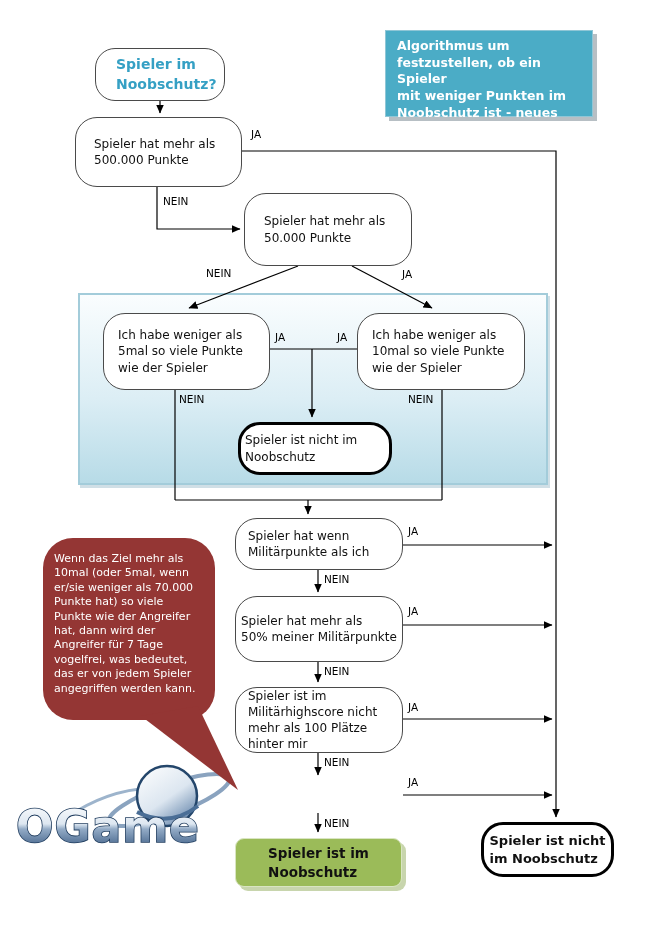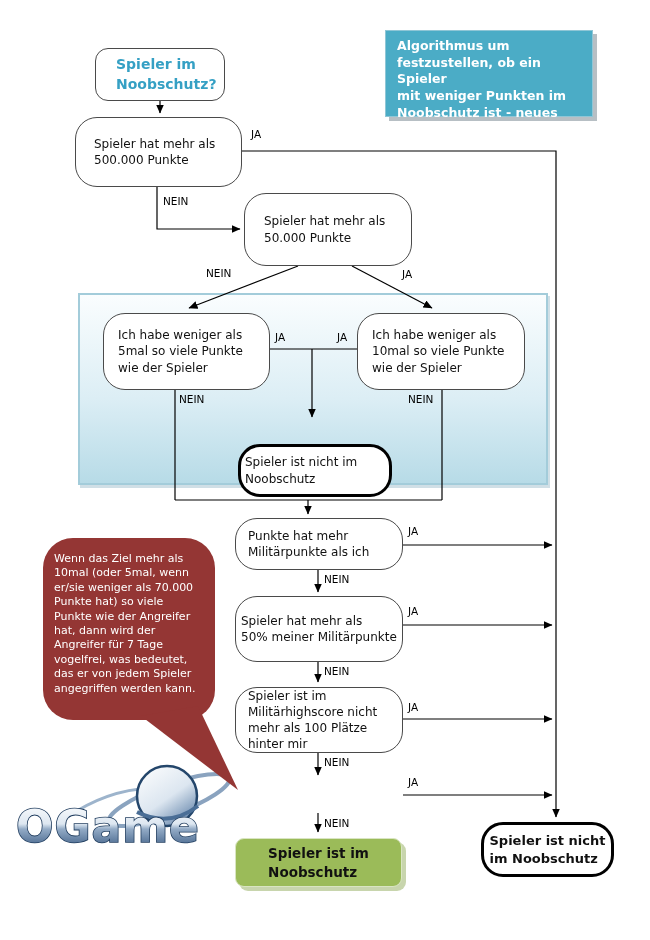--- a/index.html
+++ b/index.html
@@ -6,21 +6,21 @@
   .stage{position:relative;width:650px;height:940px;background:#fff;overflow:hidden;
          font-family:"DejaVu Sans","Liberation Sans",sans-serif;}
   .region{position:absolute;left:78px;top:293px;width:466px;height:188px;
           border:2px solid var(--regionBorder,#a3ccda);
           background:linear-gradient(to bottom,var(--regionTop,#fafdfe) 0%,#dceef5 55%,var(--regionBottom,#b7dbe7) 100%);
           box-shadow:2px 3px 0 rgba(150,185,200,.45);z-index:1;}
   svg.edges{position:absolute;left:0;top:0;z-index:2;}
   .node{position:absolute;display:flex;align-items:center;z-index:3;background:#fff;
         border:1.5px solid #4a4a4a;border-radius:22px;font-size:12px;line-height:1.35;
         color:#111;white-space:pre-line;padding-left:12px;box-sizing:border-box;}
-  .node.start{border-radius:13px;font-size:14px;font-weight:bold;
+  .node.start{border-radius:20px;font-size:14px;font-weight:bold;
         color:var(--tealText,#35a0c4);padding-left:20px;line-height:1.4;}
   .node.thick{border:3px solid #000;}
   .node.bold{font-weight:bold;font-size:13px;}
   .node.gray{border-color:#7d7d7d;border-width:2px;justify-content:center;padding-left:0;}
   .node.green{background:var(--green,#9bbb59);border:1px solid #d9e5c2;border-radius:9px;
         justify-content:center;padding-left:0;font-weight:bold;font-size:13.5px;
         box-shadow:4px 4px 0 rgba(154,178,106,.55);}
   .note{position:absolute;left:385px;top:30px;width:208px;height:87px;z-index:3;
         background:var(--teal,#4bacc6);color:#fff;font-weight:bold;font-size:12.5px;
         line-height:1.33;white-space:pre-line;padding:7px 20px 0 11px;box-sizing:border-box;
@@ -121,24 +121,24 @@
 50.000 Punkte</div>
 
   <div class="node" style="left:103px;top:313px;width:167px;height:77px;padding-left:14px;">Ich habe weniger als
 5mal so viele Punkte
 wie der Spieler</div>
 
   <div class="node" style="left:357px;top:313px;width:168px;height:77px;padding-left:14px;">Ich habe weniger als
 10mal so viele Punkte
 wie der Spieler</div>
 
-  <div class="node thick" style="left:238px;top:444px;width:154px;height:53px;padding-left:4px;">Spieler ist nicht im
+  <div class="node thick" style="left:238px;top:422px;width:154px;height:53px;padding-left:4px;">Spieler ist nicht im
 Noobschutz</div>
 
-  <div class="node" style="left:235px;top:518px;width:168px;height:52px;">Punkte hat mehr
+  <div class="node" style="left:235px;top:518px;width:168px;height:52px;">Spieler hat wenn
 Militärpunkte als ich</div>
 
   <div class="node" style="left:235px;top:596px;width:168px;height:66px;padding-left:5px;">Spieler hat mehr als
 50% meiner Militärpunkte</div>
 
   <div class="node" style="left:235px;top:687px;width:168px;height:66px;">Spieler ist im
 Militärhighscore nicht
 mehr als 100 Plätze
 hinter mir</div>
 

